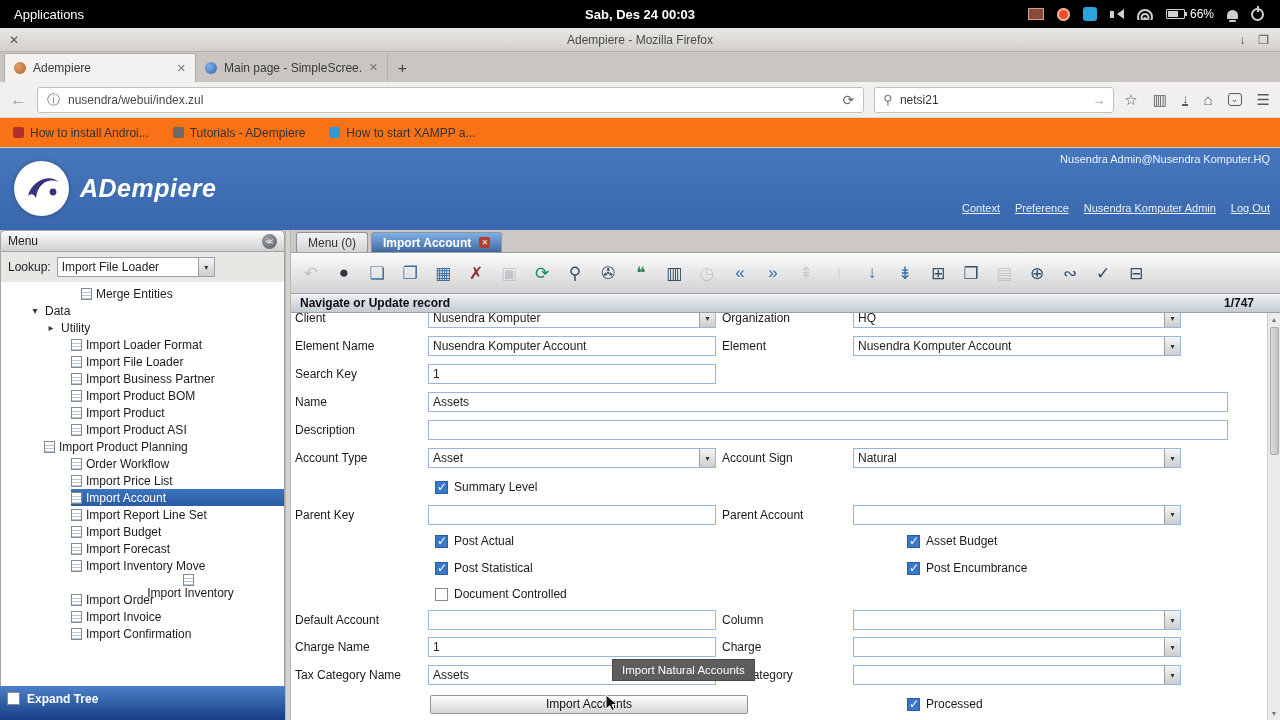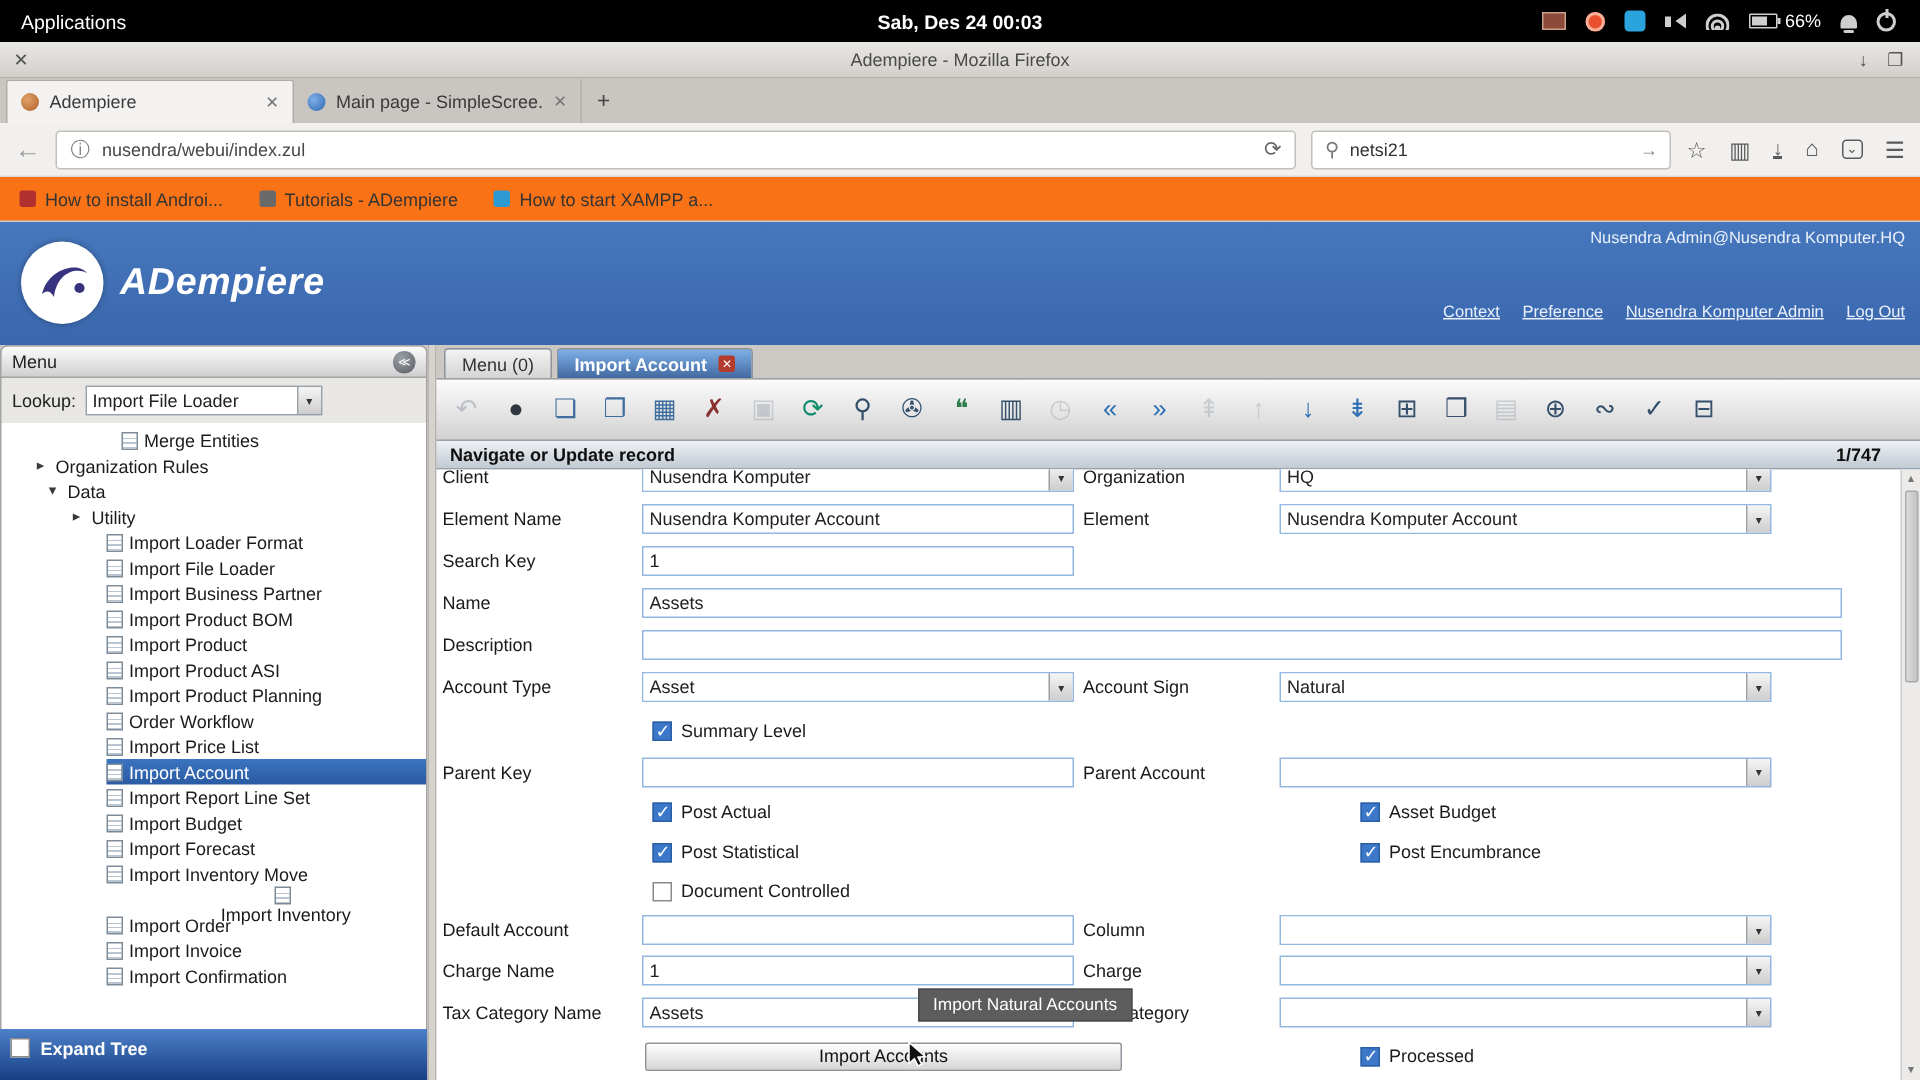--- a/index.html
+++ b/index.html
@@ -265,24 +265,20 @@
         <span class="dbtn">▾</span>
       </span>
     </div>
     <div class="sb-tree">
 
         <div class="titem icon-doc" style="margin-left: 80px;">
           <span class="ticon"></span>
           <span>Merge Entities</span>
         </div>
 
-        <div class="titem icon-collapsed" style="margin-left: 20px;">
-          <span class="ticon"></span>
-          <span>Organization Rules</span>
-        </div>
 
         <div class="titem icon-expanded" style="margin-left: 28px;">
           <span class="ticon"></span>
           <span>Data</span>
         </div>
 
         <div class="titem icon-collapsed" style="margin-left: 44px;">
           <span class="ticon"></span>
           <span>Utility</span>
         </div>
@@ -311,21 +307,21 @@
         <div class="titem icon-doc" style="margin-left: 70px;">
           <span class="ticon"></span>
           <span>Import Product</span>
         </div>
 
         <div class="titem icon-doc" style="margin-left: 70px;">
           <span class="ticon"></span>
           <span>Import Product ASI</span>
         </div>
 
-        <div class="titem icon-doc" style="margin-left: 70px;">
+        <div class="titem icon-doc" style="margin-left: 43px;">
           <span class="ticon"></span>
           <span>Import Product Planning</span>
         </div>
 
         <div class="titem icon-doc" style="margin-left: 70px;">
           <span class="ticon"></span>
           <span>Order Workflow</span>
         </div>
 
         <div class="titem icon-doc" style="margin-left: 70px;">

